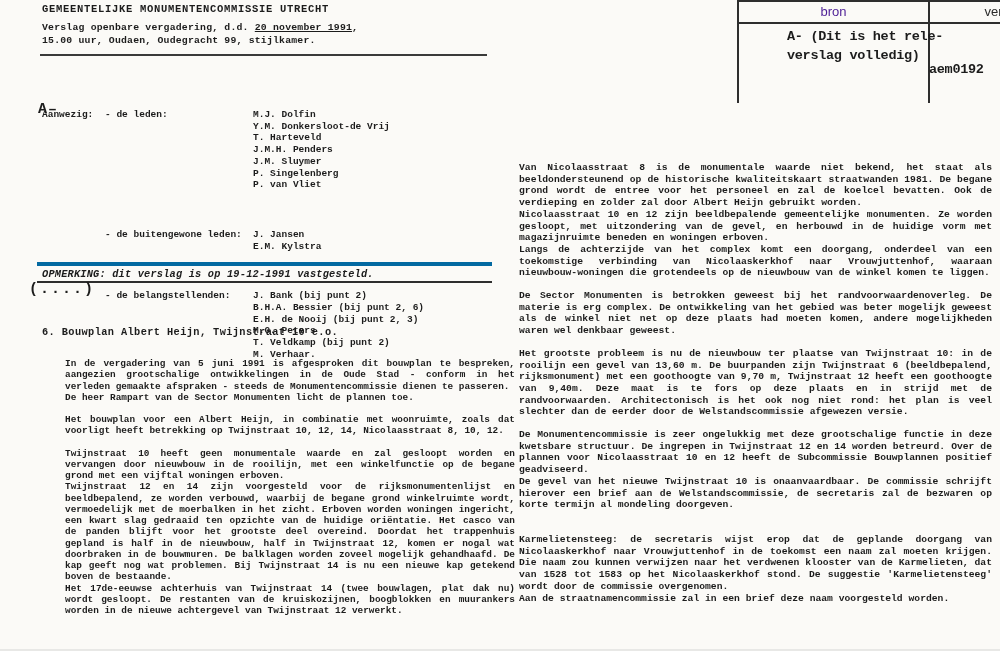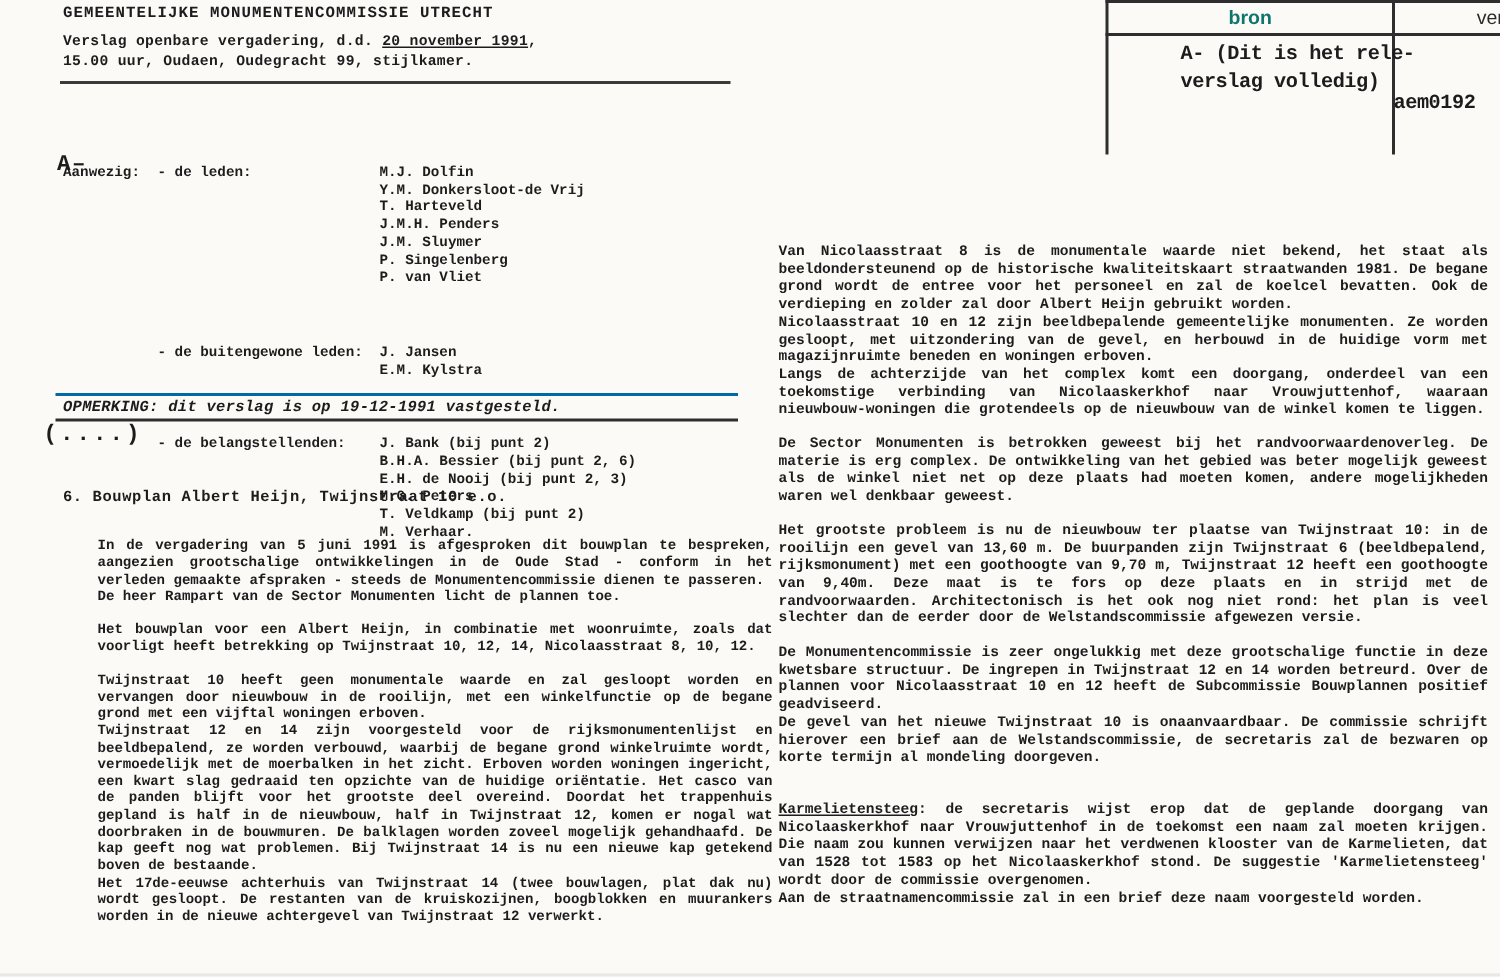--- a/index.html
+++ b/index.html
@@ -15,44 +15,44 @@
   .meta1{left:42px;top:22px;font-size:9.8px;letter-spacing:0.2px;white-space:nowrap;}
   .meta1 .date{text-decoration:underline;}
   .meta2{left:42px;top:35px;font-size:9.8px;letter-spacing:0.2px;white-space:nowrap;}
   .rule-header{left:40px;top:54px;width:447px;height:2px;background:#3a3a3a;}
   
   .s-line{background:#2e2e2e;}
   .s-top{left:737px;top:0;width:263px;height:2px;}
   .s-left{left:737px;top:0;width:2px;height:103px;}
   .s-div{left:928px;top:0;width:2px;height:103px;}
   .s-hrule{left:737px;top:22px;width:263px;height:2px;}
-  .s-h1{left:739px;top:4px;width:189px;text-align:center;font-family:"Liberation Sans",sans-serif;font-weight:bold;font-size:13px;color:#0f766e;}
+  .s-h1{left:739px;top:4px;width:189px;text-align:center;font-family:"Liberation Sans",sans-serif;font-weight:normal;font-size:13px;color:#4c1d95;}
   .s-h2{left:930px;top:4px;width:70px;text-align:center;font-family:"Liberation Sans",sans-serif;font-weight:normal;font-size:13px;color:#2a2a2a;white-space:nowrap;padding-left:44px;}
   .s-note{left:748px;top:27px;font-size:13.5px;line-height:19px;letter-spacing:-0.3px;white-space:pre;margin-left:39px;}
   .s-code{left:929px;top:62px;font-size:13.5px;letter-spacing:-0.3px;}
   
   .attendees{left:42px;top:71px;width:470px;font-size:9.5px;line-height:11.7px;}
   .att-row{display:flex;margin-top:38px;}
   .att-label{width:211px;flex:0 0 211px;white-space:pre;}
   .att-head{display:inline-block;width:63px;}
   .att-names{flex:1;}
   .amark{left:38px;top:101px;font-size:15px;letter-spacing:1px;}
   
-  .opmerking{left:37px;top:262px;width:450px;border-top:2px solid #0369a1;border-bottom:2px solid #2e2e2e;
+  .opmerking{left:37px;top:262px;width:450px;border-top:4px solid #0369a1;border-bottom:2px solid #2e2e2e;
     font-size:10.3px;font-style:italic;padding:2px 0 1px 5px;letter-spacing:0.2px;white-space:nowrap;}
   .emark{left:29px;top:281px;font-size:15px;letter-spacing:2px;}
   
   .col-left{left:42px;top:326px;width:473px;}
   .col-right{left:519px;top:162px;width:473px;font-size:9.7px;line-height:11.7px;text-align:justify;}
   .heading{font-size:10.3px;letter-spacing:0.4px;white-space:nowrap;}
   .col-left .paras{margin-left:23px;width:450px;font-size:9.4px;line-height:11.25px;text-align:justify;margin-top:20px;}
   .para{margin:0;}
   .para.gap{margin-top:11px;}
   .para.gap-lg{margin-top:23px;}
-  .lead{text-decoration:underline;}
+  .lead{}
 </style>
 </head>
 <body>
 
 <div class="page">
 
   <div class="abs doc-title">GEMEENTELIJKE MONUMENTENCOMMISSIE UTRECHT</div>
 
   <div class="abs meta1"><span>Verslag openbare vergadering, d.d. </span><span class="date">20 november 1991</span><span>,</span></div>
 

